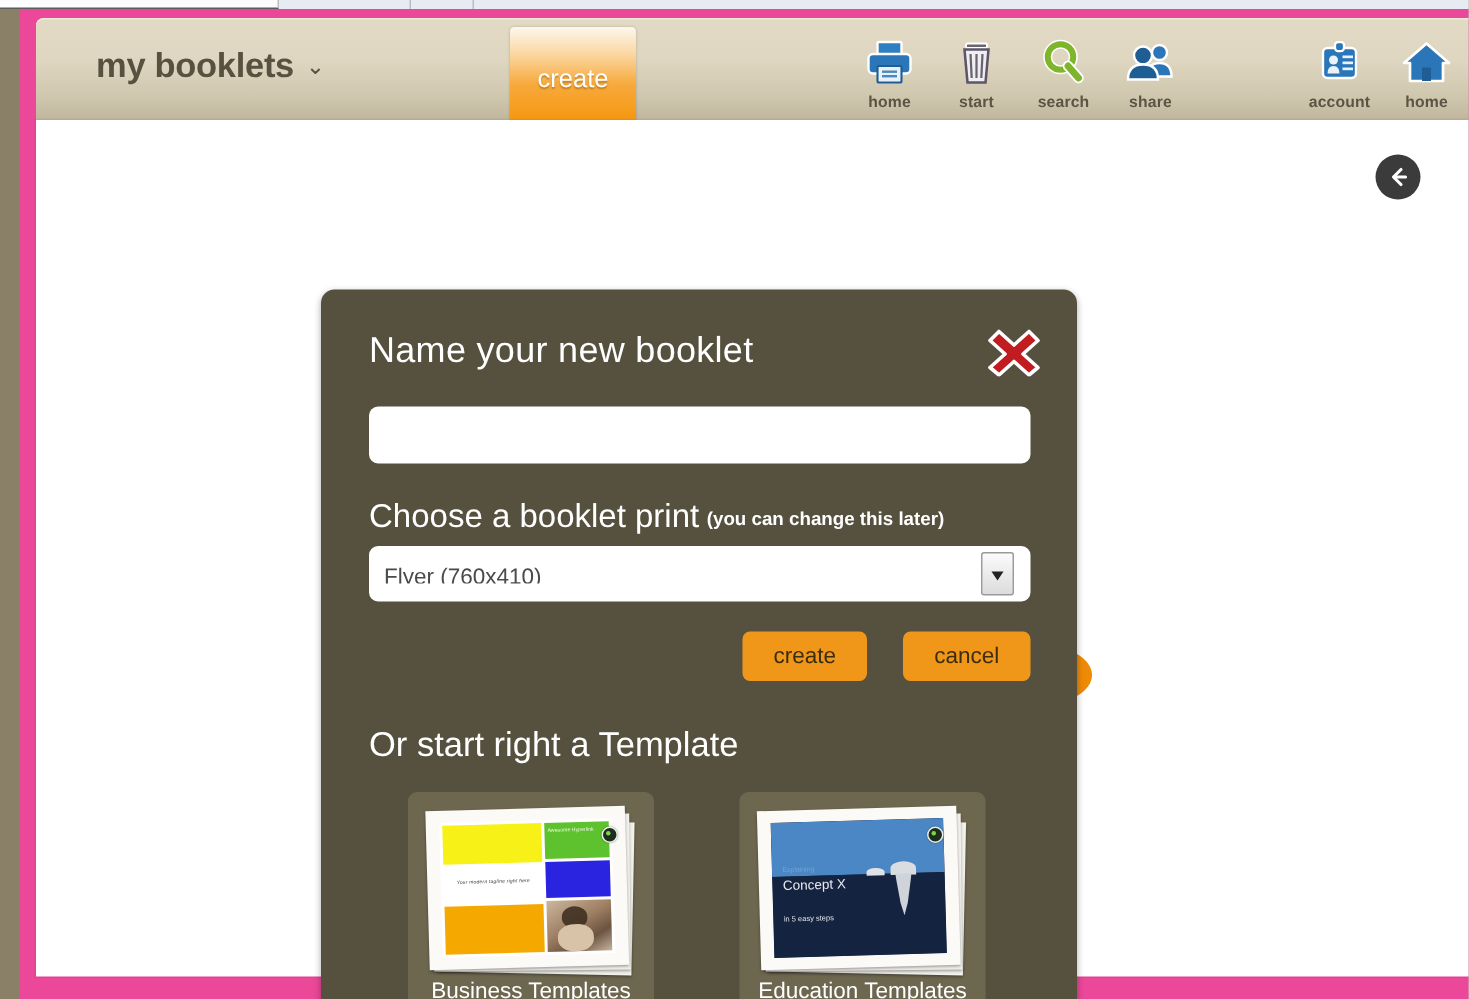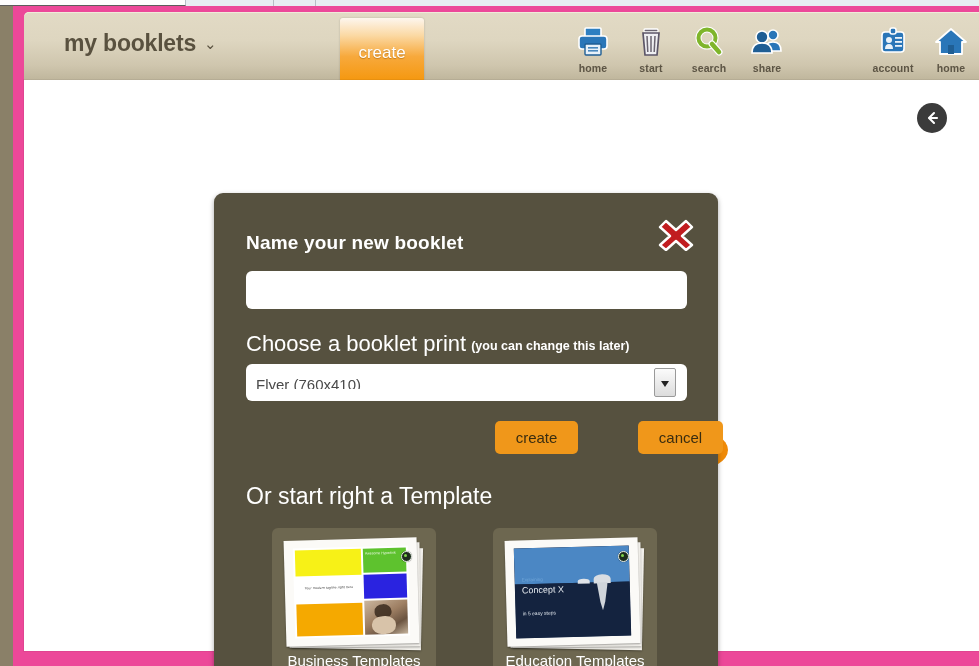--- a/index.html
+++ b/index.html
@@ -172,25 +172,24 @@
     height: 515px;
     background: #56513f;
     border-radius: 9px;
     box-shadow: 0 2px 5px rgba(0,0,0,0.35);
     z-index: 20;
   }
   .dialog-title {
     position: absolute;
     left: 32px;
     top: 27px;
-    font-size: 19px;
+    font-size: 24px;
     color: #ffffff;
-    font-weight: bold;
+    font-weight: normal;
     letter-spacing: 0.2px;
-    margin-top: 12px;
   }
   .close-x {
     position: absolute;
     right: 22px;
     top: 20px;
     width: 40px;
     height: 38px;
     cursor: pointer;
   }
 
@@ -275,21 +274,21 @@
     border: none;
     border-radius: 5px;
     background: #f0971a;
     color: #3a2d10;
     font-size: 15px;
     font-family: "Liberation Sans", sans-serif;
     cursor: pointer;
     padding: 0;
   }
   .btn-create { left: 281px; top: 228px; width: 83px; }
-  .btn-cancel { left: 388px; top: 228px; width: 85px; margin-left: 36px; }
+  .btn-cancel { left: 388px; top: 228px; width: 85px; }
 
   .tpl-heading {
     position: absolute;
     left: 32px;
     top: 290px;
     font-size: 23px;
     color: #ffffff;
   }
 
   

